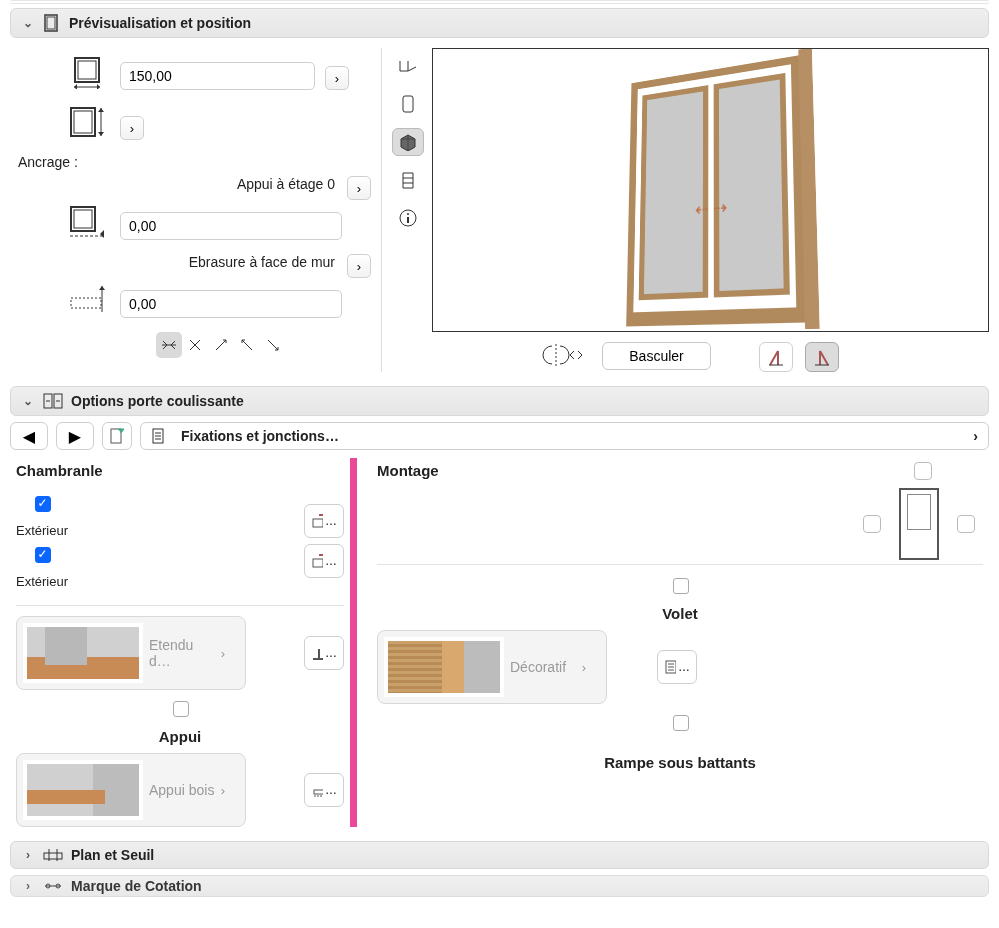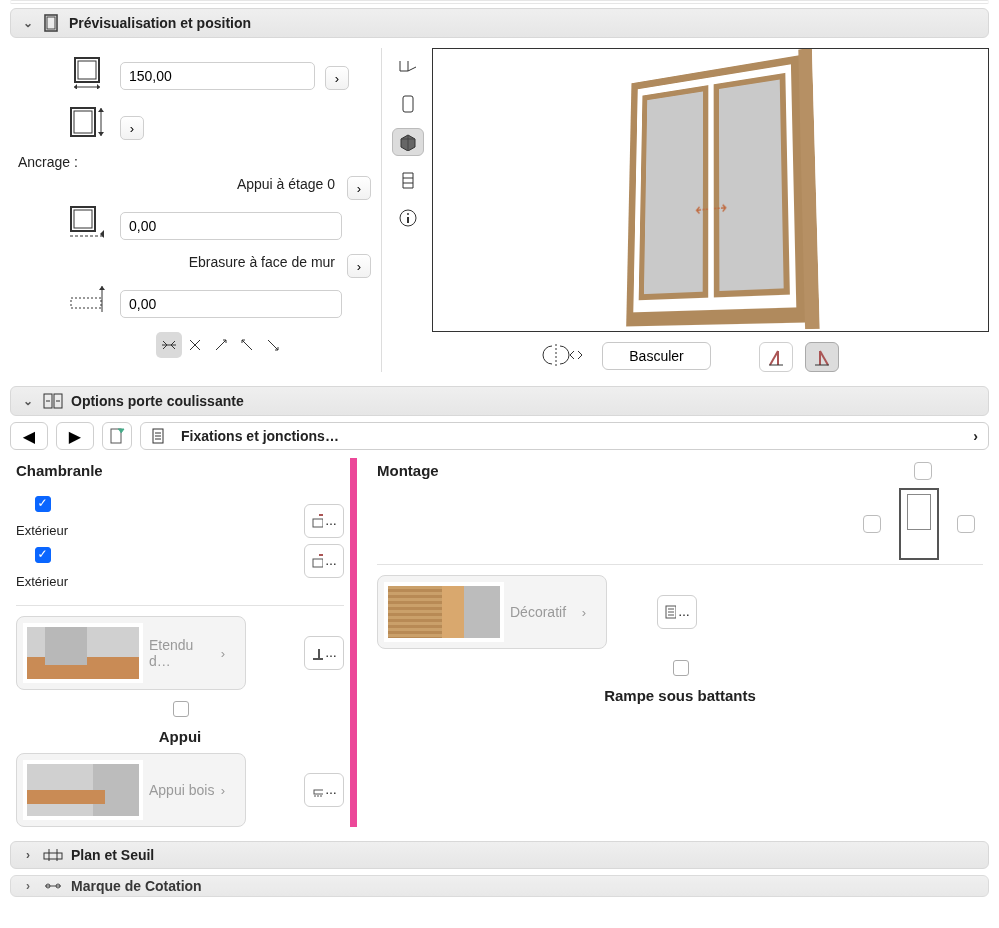--- a/index.html
+++ b/index.html
@@ -418,20 +418,24 @@
           </span>
         <div class="m-door"></div>
         <span style="align-self:center">
             <span class="m-sq" style="display:block"></span>
           </span>
       </div>
     </div>
 
     <hr class="hr">
 
+    <label class="cb-row">
+      <input type="checkbox" class="cb" style="">
+      <span class="group-title" style="margin:0">Volet</span>
+    </label>
     <div class="flex-between mt8" style="max-width:320px;">
       <div class="card">
         <div class="thumb">
           <div style="position:absolute;left:0;top:0;width:54px;height:100%;background:repeating-linear-gradient(#caa06a 0 3px,#b88a55 3px 6px);"></div>
           <div style="position:absolute;right:0;top:0;width:44px;height:100%;background:#bcbcbc;"></div>
           <div style="position:absolute;left:54px;top:0;width:22px;height:100%;background:#d9a86e;"></div>
         </div>
         <span class="ctext">Décoratif</span>
         <span>›</span>
       </div>
@@ -441,21 +445,21 @@
             <line x1="4" y1="5" x2="10" y2="5" stroke="#555"></line>
             <line x1="4" y1="8" x2="10" y2="8" stroke="#555"></line>
             <line x1="4" y1="11" x2="10" y2="11" stroke="#555"></line>
           </svg>
           <span>…</span>
         </button>
     </div>
 
     <label class="cb-row mt8">
       <input type="checkbox" class="cb" style="">
-      <span class="group-title" style="margin:0">Rampe sous battants</span>
+      <span class="group-title" style="margin:12px">Rampe sous battants</span>
     </label>
   </div>
 </div>
 
 <div class="section-header">
   <span class="chev">›</span>
   <span>
     <svg width="20" height="16">
         <rect x="1" y="6" width="18" height="6" fill="none" stroke="#333"></rect>
         <line x1="6" y1="2" x2="6" y2="14" stroke="#333"></line>

